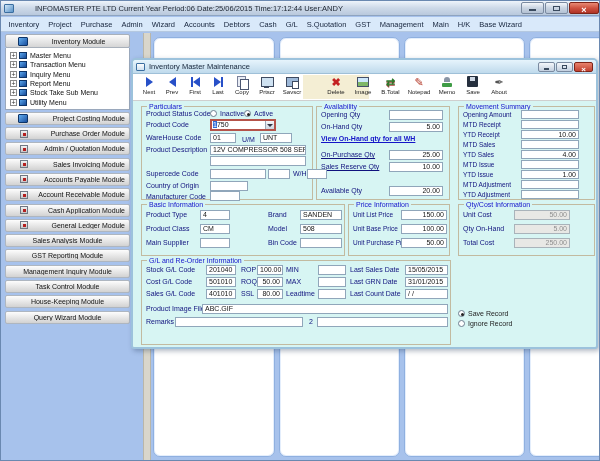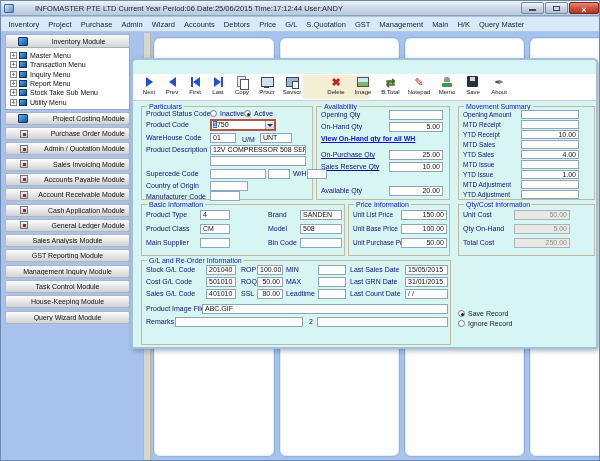--- a/index.html
+++ b/index.html
@@ -140,28 +140,28 @@
   </div>
 
   <div class="menubar">
     <span class="menu-item">Inventory</span>
     <span class="menu-item">Project</span>
     <span class="menu-item">Purchase</span>
     <span class="menu-item">Admin</span>
     <span class="menu-item">Wizard</span>
     <span class="menu-item">Accounts</span>
     <span class="menu-item">Debtors</span>
-    <span class="menu-item">Price</span>
+    <span class="menu-item">Cash</span>
     <span class="menu-item">G/L</span>
     <span class="menu-item">S.Quotation</span>
     <span class="menu-item">GST</span>
     <span class="menu-item">Management</span>
     <span class="menu-item">Main</span>
     <span class="menu-item">H/K</span>
-    <span class="menu-item">Query Master</span>
+    <span class="menu-item">Base Wizard</span>
   </div>
 
   <div class="splitter"></div>
   <div class="bg-panel" style="left:152px;width:122px;"></div>
   <div class="bg-panel" style="left:278px;width:121px;"></div>
   <div class="bg-panel" style="left:403px;width:121px;"></div>
   <div class="bg-panel" style="left:528px;width:80px;"></div>
 
   <div class="sidebar">
     <div class="sb-header">
@@ -248,20 +248,35 @@
       <div class="mbar">
           <span class="m-label center">House-Keeping Module</span>
         </div>
       <div class="mbar">
           <span class="m-label center">Query Wizard Module</span>
         </div>
     </div>
   </div>
 
   <div class="fwin">
+    <div class="fw-titlebar">
+      <div class="fw-icon"></div>
+      <span class="fw-title">Inventory Master Maintenance</span>
+      <div class="fw-btns">
+        <div class="fwbtn">
+            <div class="glyph-min"></div>
+          </div>
+        <div class="fwbtn">
+            <div class="glyph-max"></div>
+          </div>
+        <div class="fwbtn close">
+            <div class="glyph-close"></div>
+          </div>
+      </div>
+    </div>
 
     <div class="fw-toolbar">
       <div class="tbtn" style="left:5px;width:22px;">
           <span class="ticon">
             <span class="tri-r"></span>
           </span>
           <span class="tlabel">Next</span>
         </div>
       <div class="tbtn" style="left:28px;width:22px;">
           <span class="ticon">

